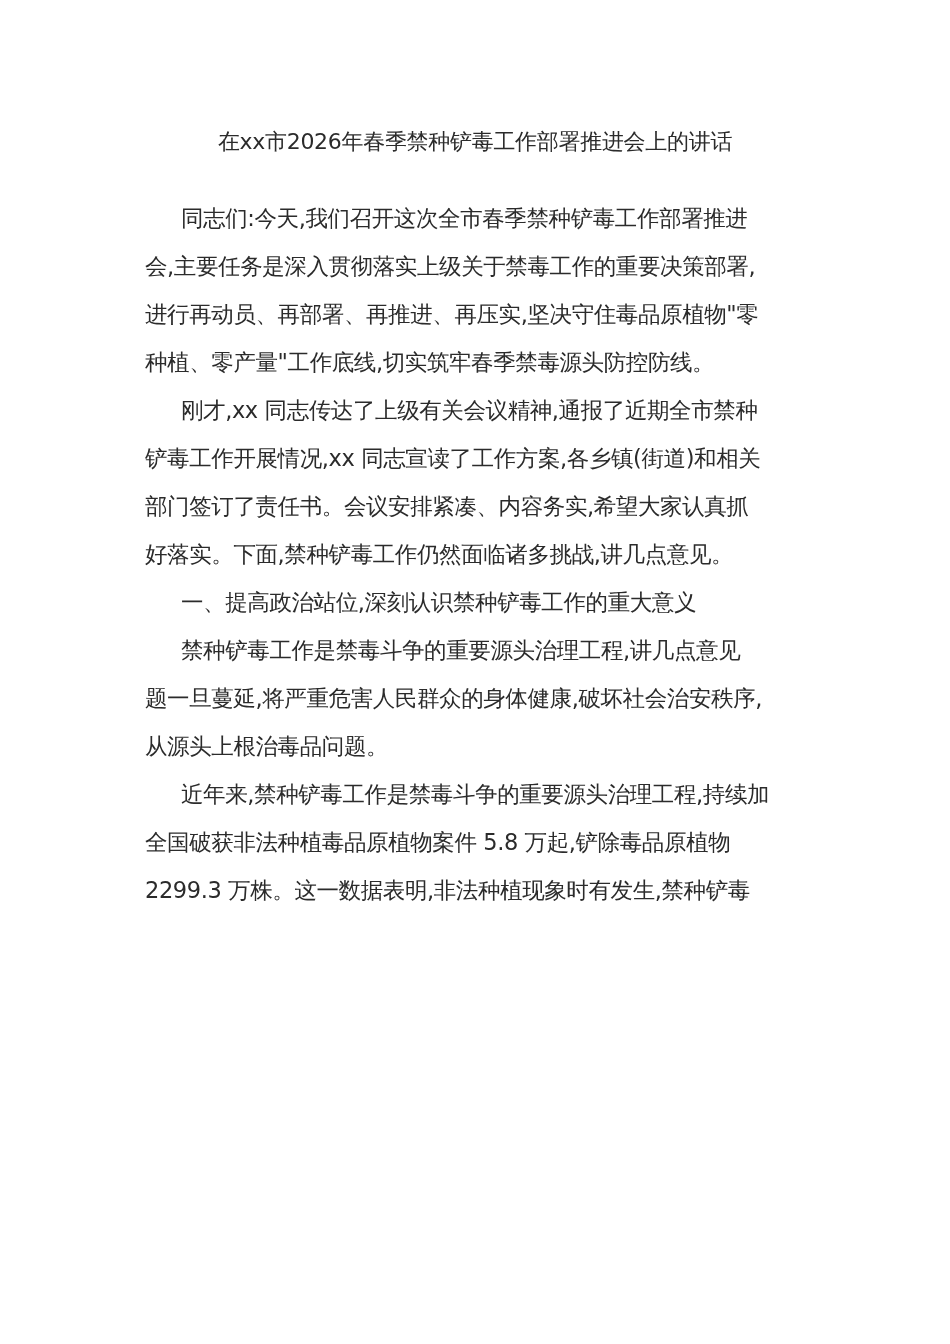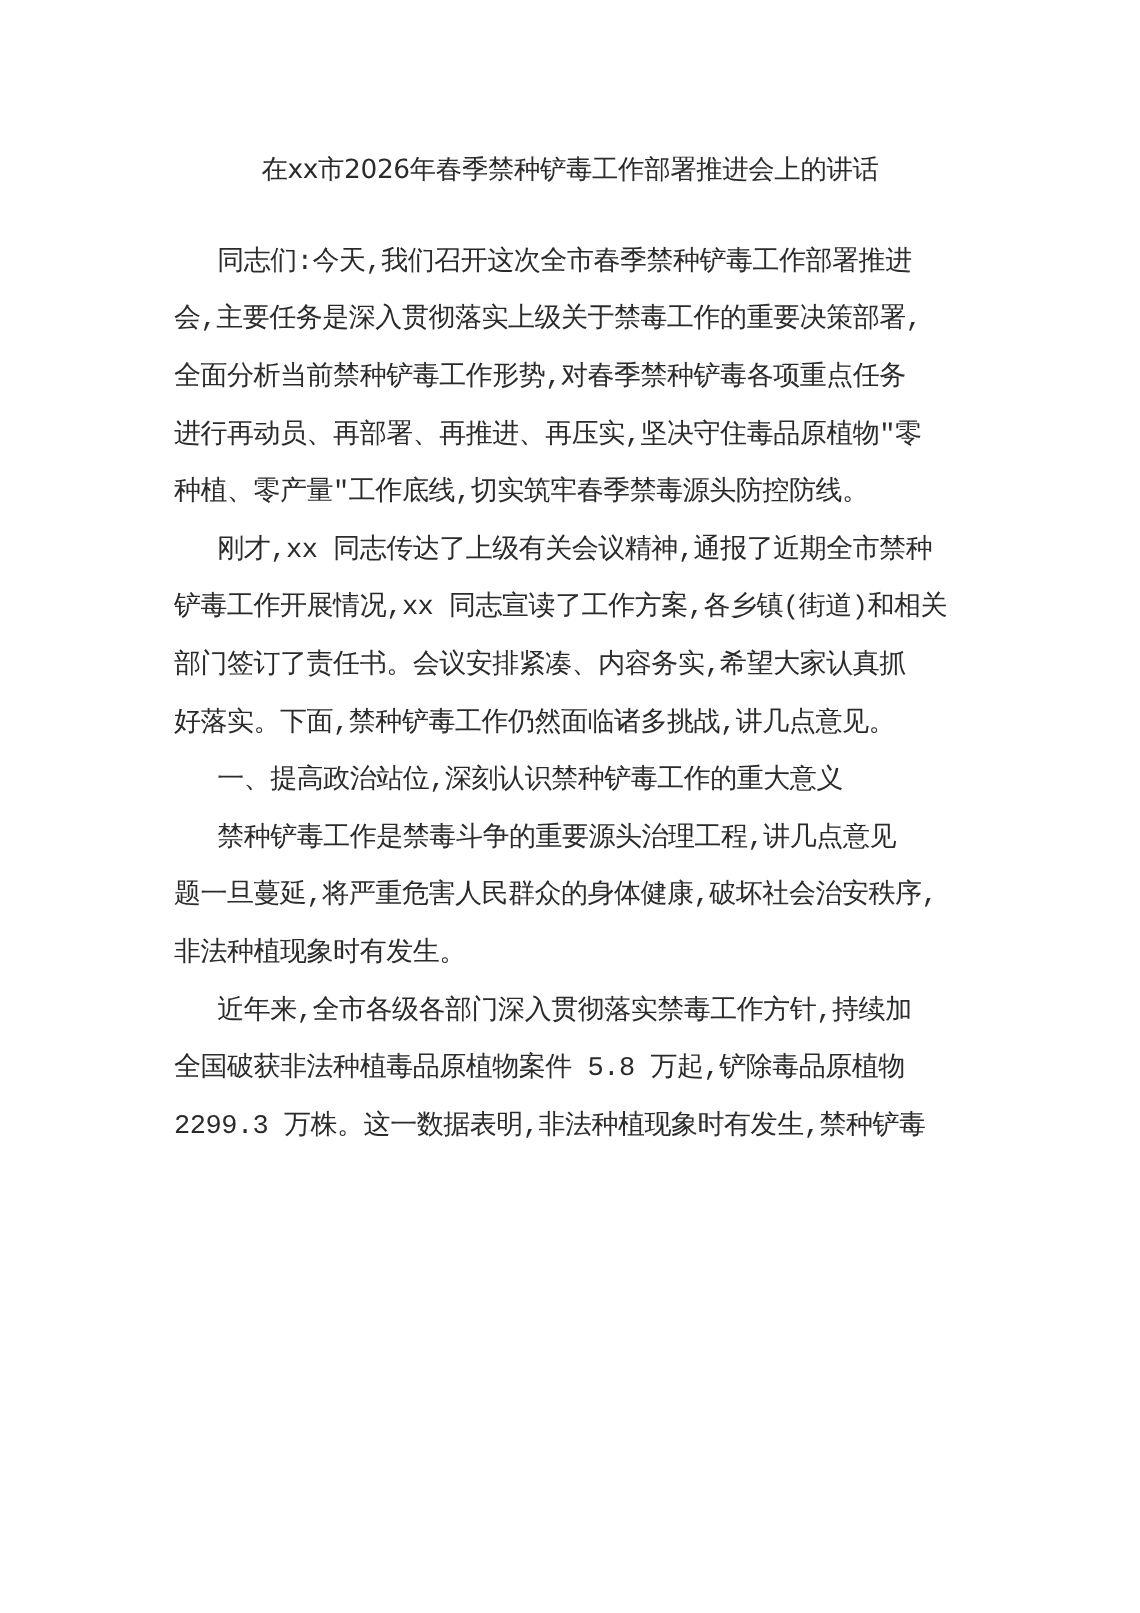--- a/index.html
+++ b/index.html
@@ -38,42 +38,40 @@
       left: 0;
       width: 665px;
     }
     .line {
       display: block;
       height: 48px;
       line-height: 48px;
       font-size: 22.5px;
       white-space: nowrap;
       letter-spacing: -0.4px;
-      font-family: Liberation Mono, monospace;
     }
     .indent {
       padding-left: 36px;
     }
   </style>
 </head>
 <body>
 
 <div class="page">
   <div class="title">在xx市2026年春季禁种铲毒工作部署推进会上的讲话</div>
   <div class="body">
     <span class="line indent">同志们:今天,我们召开这次全市春季禁种铲毒工作部署推进</span>
     <span class="line">会,主要任务是深入贯彻落实上级关于禁毒工作的重要决策部署,</span>
-    <span class="line">全面分析当前禁种铲毒工作形势,对春季禁种铲毒各项重点任务</span>
     <span class="line">进行再动员、再部署、再推进、再压实,坚决守住毒品原植物"零</span>
     <span class="line">种植、零产量"工作底线,切实筑牢春季禁毒源头防控防线。</span>
     <span class="line indent">刚才,xx 同志传达了上级有关会议精神,通报了近期全市禁种</span>
     <span class="line">铲毒工作开展情况,xx 同志宣读了工作方案,各乡镇(街道)和相关</span>
     <span class="line">部门签订了责任书。会议安排紧凑、内容务实,希望大家认真抓</span>
     <span class="line">好落实。下面,禁种铲毒工作仍然面临诸多挑战,讲几点意见。</span>
     <span class="line indent">一、提高政治站位,深刻认识禁种铲毒工作的重大意义</span>
     <span class="line indent">禁种铲毒工作是禁毒斗争的重要源头治理工程,讲几点意见</span>
     <span class="line">题一旦蔓延,将严重危害人民群众的身体健康,破坏社会治安秩序,</span>
-    <span class="line">非法种植现象时有发生。</span>
-    <span class="line indent">近年来,全市各级各部门深入贯彻落实禁毒工作方针,持续加</span>
+    <span class="line">从源头上根治毒品问题。</span>
+    <span class="line indent">近年来,禁种铲毒工作是禁毒斗争的重要源头治理工程,持续加</span>
     <span class="line">全国破获非法种植毒品原植物案件 5.8 万起,铲除毒品原植物</span>
     <span class="line">2299.3 万株。这一数据表明,非法种植现象时有发生,禁种铲毒</span>
   </div>
 </div>
 
 </body></html>

